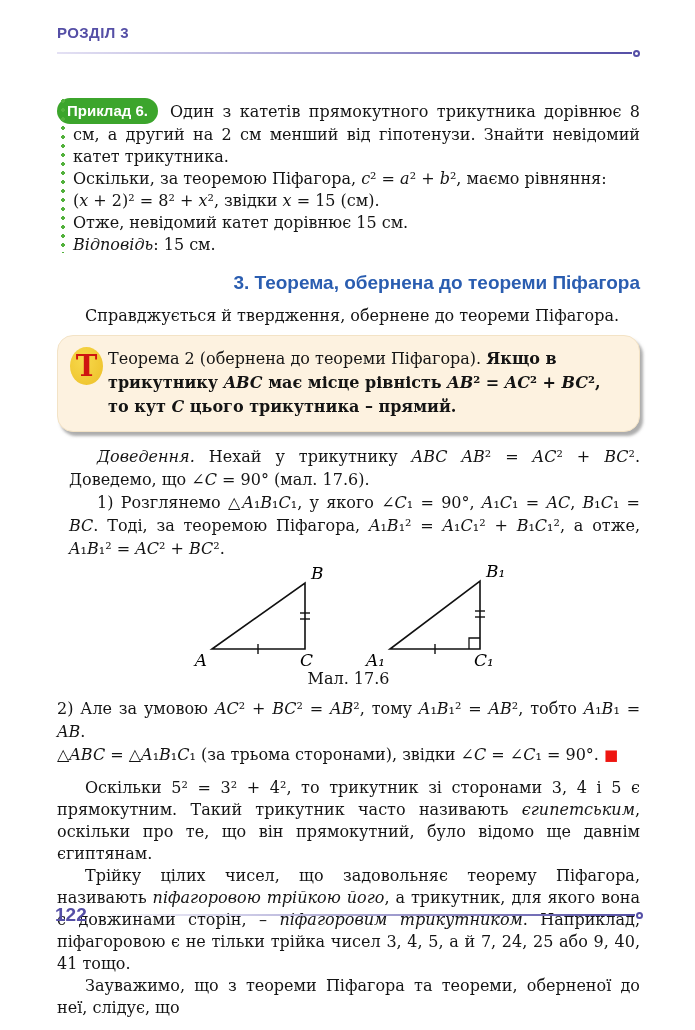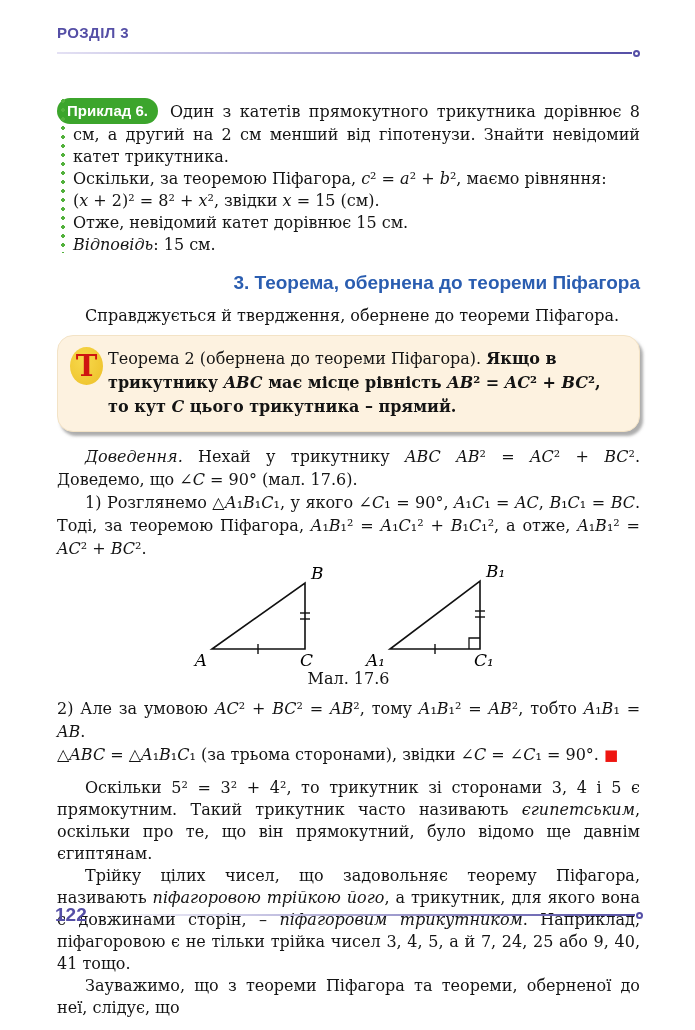--- a/index.html
+++ b/index.html
@@ -53,21 +53,21 @@
   }
   .theorem { position: relative; margin: 8px 0 0; padding: 11px 15px 12px 50px; line-height: 24px; }
   .theorem b, .concl { font-weight: bold; }
   .t-icon {
     position: absolute; left: 12px; top: 11px; width: 33px; height: 38px;
     background: radial-gradient(ellipse at 40% 35%, #f7d94c, #edbf27);
     border-radius: 50%; color: #cf1410; font-size: 29px; font-weight: bold;
     text-align: center; line-height: 38px; font-family: "DejaVu Serif", serif;
   }
   .proof p { line-height: 23px; }
-  .proof { margin-top: 13px; }
+  .proof { margin-top: 13px; margin-left: 12px; }
   
   .fig { margin-top: 3px; text-align: center; }
   .fig svg { display: block; }
   .fig-cap { text-align: center; line-height: 20px; }
   .fig-label { font-style: italic; font-size: 17px; font-family: "DejaVu Serif", serif; }
   .qed { color: #ee1510; font-size: 15px; }
   .after { margin-top: 10px; }
   
   .footer { position: absolute; left: 55px; right: 52px; top: 904px; display: flex; align-items: center; }
   .pageno {

